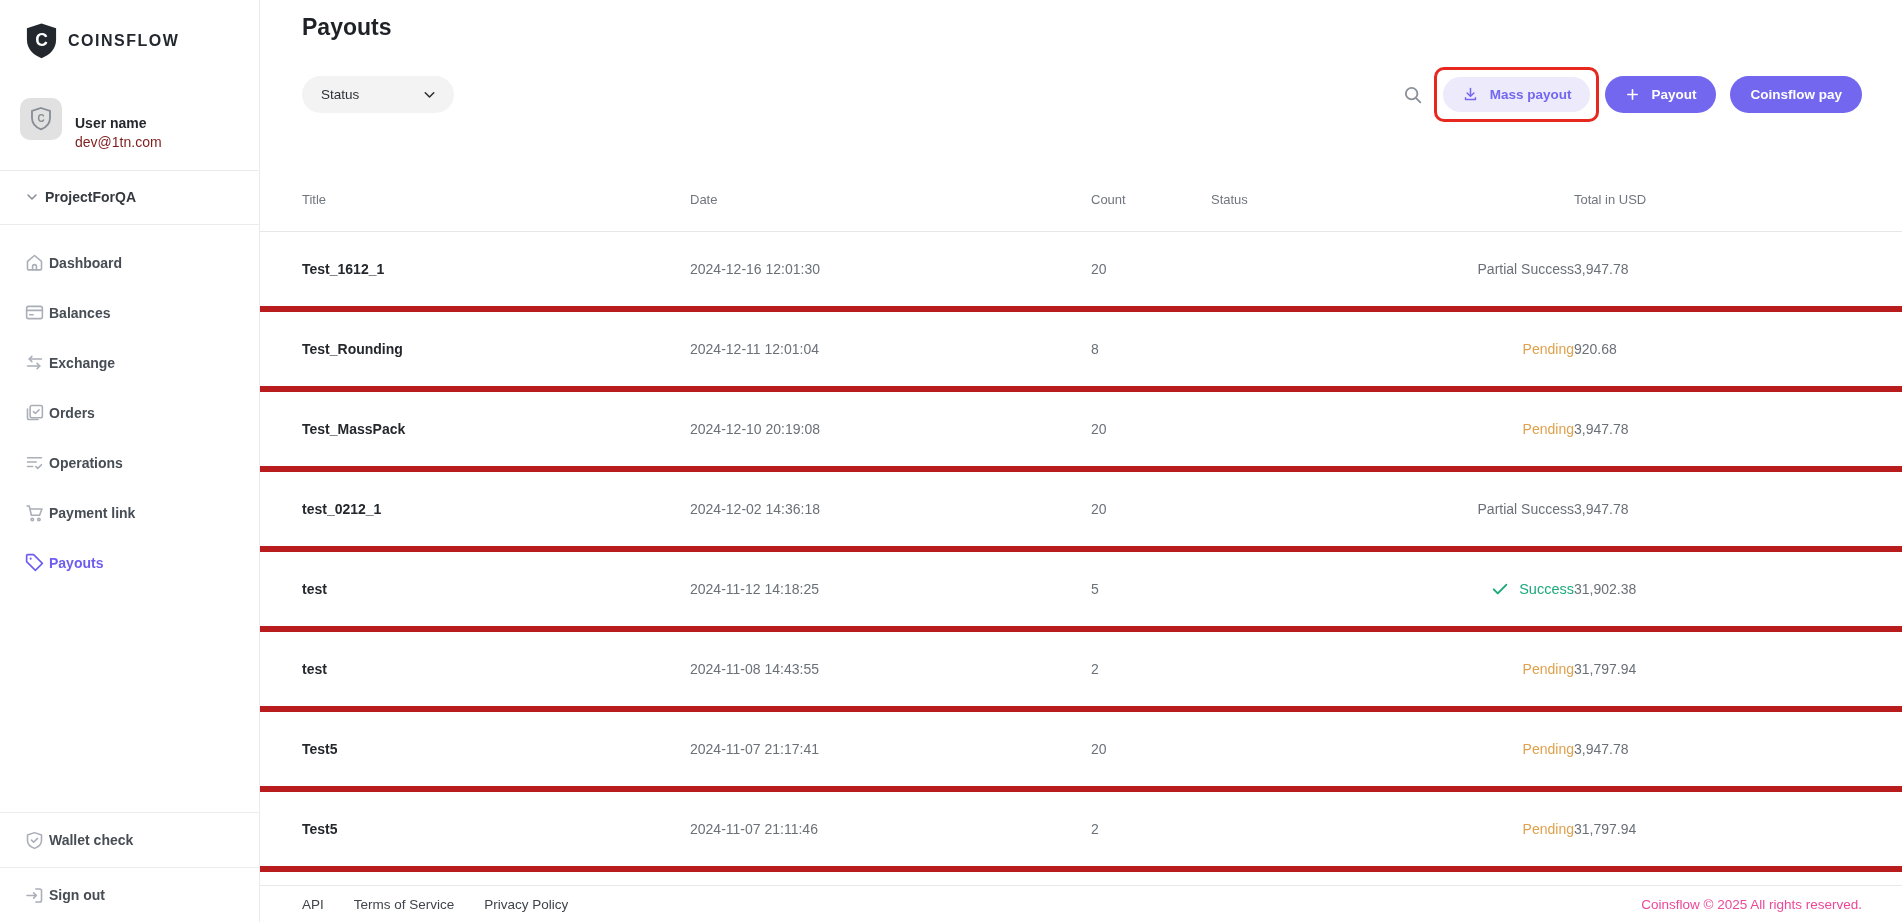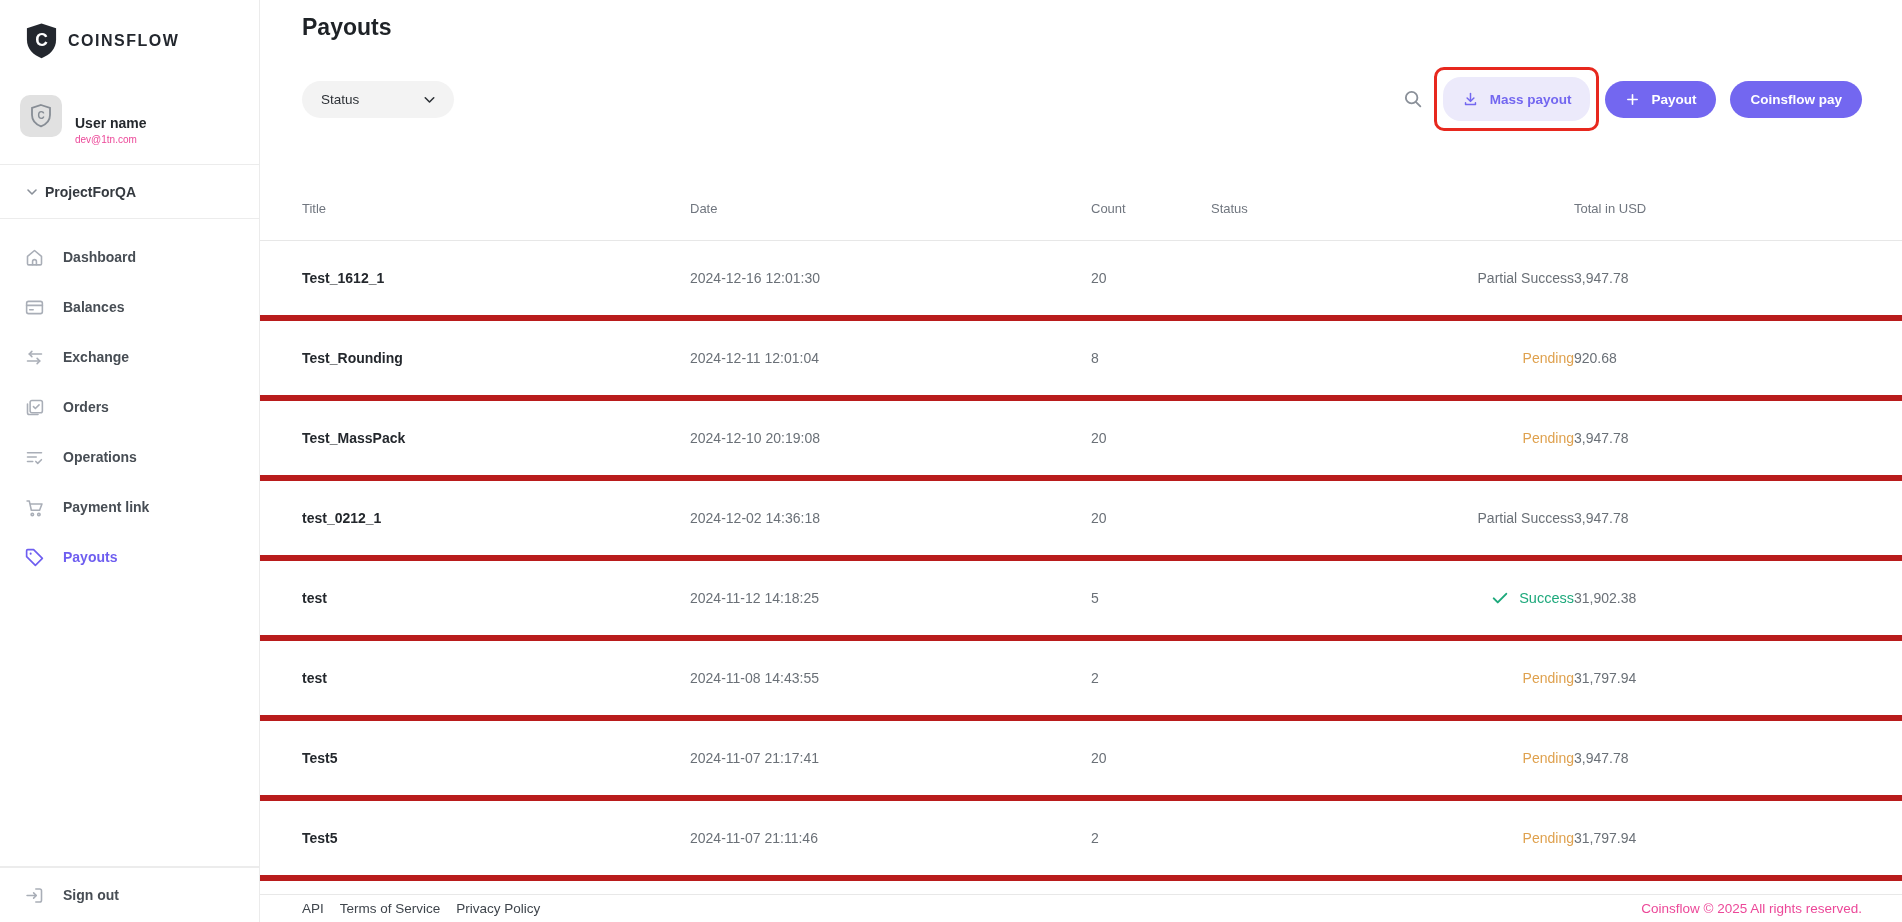--- a/index.html
+++ b/index.html
@@ -11,30 +11,30 @@
   .sidebar { width:260px; min-width:260px; height:100%; background:#fff;
     border-right:1px solid #ebebeb; display:flex; flex-direction:column; }
   .logo-row { display:flex; align-items:center; gap:9px; padding:22px 0 0 24px; }
   .logo-row svg { display:block; }
   .brand-name { font-size:16px; font-weight:700; letter-spacing:1.5px; color:#23272e; }
 
   .user-row { display:flex; align-items:center; gap:13px; margin:26px 0 18px; padding-left:20px; }
   .avatar { width:42px; height:42px; border-radius:10px; background:#e1e1e1;
     display:flex; align-items:center; justify-content:center; }
   .user-name { font-size:14px; font-weight:700; color:#24282d; line-height:1.35;margin-top:28px; }
-  .user-email { font-size:10px; color:#ec4899; line-height:1.35; }
+  .user-email { font-size:14px; color:#7f1d1d; line-height:1.35; }
 
   .divider { border-top:1px solid #ececec; }
 
   .project-row { display:flex; align-items:center; height:53px; padding-left:24px; 
     cursor:pointer; }
   .project-label { font-size:14px; font-weight:700; color:#34393f; }
 
   .menu { padding-top:13px; }
-  .menu-item { display:flex; align-items:center; height:50px; padding:0 24px; gap:18px;
+  .menu-item { display:flex; align-items:center; height:50px; padding:0 24px; gap:4px;
     cursor:pointer; }
   .mi-icon { width:21px; height:21px; color:#a9aeb7; display:flex; align-items:center; }
   .mi-label { font-size:14px; font-weight:700; color:#474d54; }
   .menu-item.active .mi-icon, .menu-item.active .mi-label { color:#6e5ef0; }
   .mi-chevron { margin-left:auto; color:#2c3036; display:flex; }
 
   .sb-bottom { margin-top:auto; }
   .sb-bottom .menu-item { height:54px; }
 
   
@@ -48,21 +48,21 @@
     cursor:pointer; }
   .status-chip-label { font-size:13.5px; color:#2d3136; }
   .status-chip svg { color:#2d3136; }
 
   .actions { display:flex; align-items:center; }
   .search-btn { width:26px; height:26px; color:#8a9099; display:flex; align-items:center;
     justify-content:center; cursor:pointer; margin-right:8px; }
   .annotation-box { border:3px solid #e7281e; border-radius:10px; padding:7px 6px; margin-right:6px; }
   .btn { display:flex; align-items:center; justify-content:center; border:none; cursor:pointer;
     border-radius:19px; font-family:inherit; font-size:13.5px; }
-  .btn-light { height:44px; background:#eceafb; color:#7367f0; font-weight:600;
+  .btn-light { height:35px; background:#eceafb; color:#7367f0; font-weight:600;
     padding:0 19px; gap:11px; border-radius:18px; }
   .btn-solid { height:37px; background:#7367f0; color:#fff; font-weight:700; padding:0 20px; gap:11px; }
   .btn-payout { margin-right:14px; }
 
   
   .table { margin-top:46px; }
   .tgrid { display:grid; grid-template-columns:388px 401px 120px 363px 1fr;
     padding:0 40px 0 42px; align-items:center; }
   .thead { height:64px; border-bottom:1px solid #e7e7e7; }
   .th { font-size:13px; color:#70767f; }
@@ -71,21 +71,21 @@
   .td-title { font-weight:700; color:#24282d; }
   .td-status { display:flex; align-items:center; gap:9px;justify-content:flex-end; }
   .status-partial .status-text { color:#6a7077; }
   .status-pending .status-text { color:#dfa14e; }
   .status-success .status-text { color:#1ea97c; font-size:14.5px; }
   .status-check { color:#1ea97c; display:flex; }
 
   
   .footer { margin-top:13px; border-top:1px solid #e8e8e8; height:54px;
     display:flex; align-items:center; justify-content:space-between; padding:0 40px 0 42px; }
-  .footer-links { display:flex; gap:16px; }
+  .footer-links { display:flex; gap:30px; }
   .footer-link { font-size:13.5px; color:#3f454c; text-decoration:none; cursor:pointer; }
   .copyright { font-size:13.5px; color:#ec4899; }
 </style>
 </head>
 <body>
 
 <div class="app">
 
   <aside class="sidebar">
 
@@ -193,20 +193,29 @@
               <path d="M3 11 V4.2 A1.2 1.2 0 0 1 4.2 3 H11 l10 10 -8 8 Z"></path>
               <circle cx="7.6" cy="7.6" r="1.2" fill="currentColor" stroke="none"></circle>
             </svg>
         </span>
         <span class="mi-label">Payouts</span>
       </div>
     </nav>
 
     <div class="sb-bottom">
       <div class="divider"></div>
+      <div class="menu-item">
+        <span class="mi-icon">
+          <svg width="21" height="21" viewBox="0 0 24 24" fill="none" stroke="currentColor" stroke-width="1.8" stroke-linecap="round" stroke-linejoin="round">
+              <path d="M12 3 l8 2.8 V12 c0 4.8 -3.4 7.3 -8 9 c-4.6 -1.7 -8 -4.2 -8 -9 V5.8 Z"></path>
+              <path d="M8.6 11.6 l2.4 2.4 4.4-4.4"></path>
+            </svg>
+        </span>
+        <span class="mi-label">Wallet check</span>
+      </div>
       <div class="divider"></div>
       <div class="menu-item">
         <span class="mi-icon">
           <svg width="21" height="21" viewBox="0 0 24 24" fill="none" stroke="currentColor" stroke-width="1.8" stroke-linecap="round" stroke-linejoin="round">
               <path d="M13.5 4.5 h4.5 a2 2 0 0 1 2 2 v11 a2 2 0 0 1 -2 2 h-4.5"></path>
               <path d="M3.5 12 h10.5"></path>
               <path d="M11 9 l3 3 -3 3"></path>
             </svg>
         </span>
         <span class="mi-label">Sign out</span>

